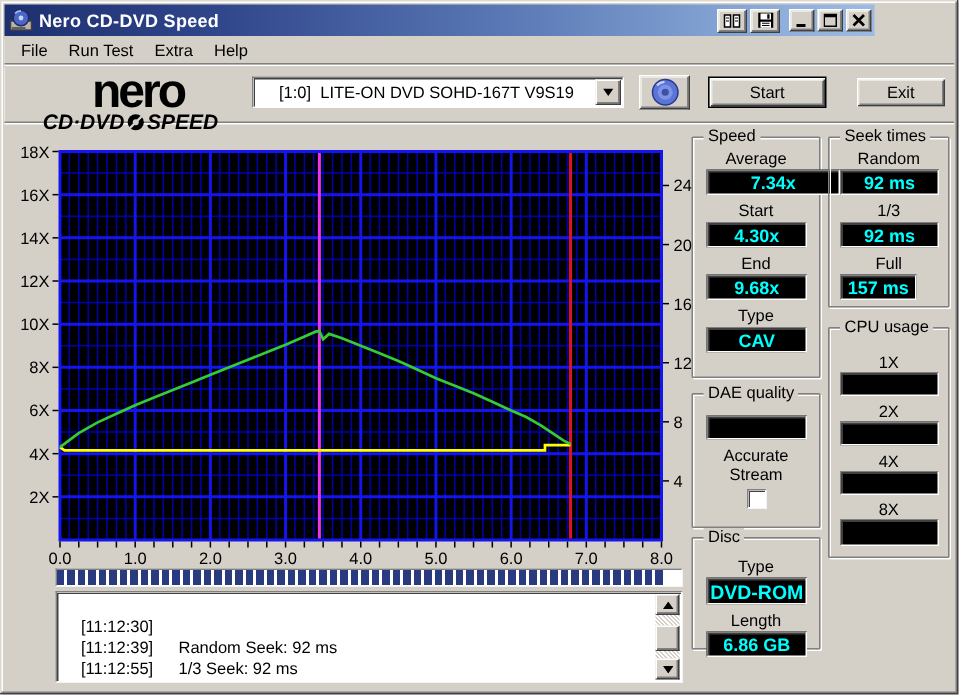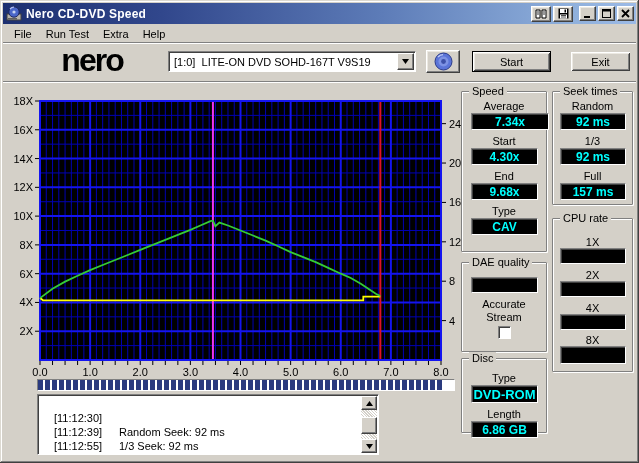--- a/index.html
+++ b/index.html
@@ -6,21 +6,21 @@
   *{box-sizing:border-box;}
   .window{
     position:relative;width:639px;height:463px;background:#d4d0c8;
     font-family:"Liberation Sans","DejaVu Sans",sans-serif;font-size:11px;color:#000;
     box-shadow: inset -1px -1px 0 #404040, inset 1px 1px 0 #dcd9d1,
                 inset -2px -2px 0 #808080, inset 2px 2px 0 #fff;
     overflow:hidden;
   }
   
   .titlebar{
-    position:absolute;left:3px;top:3px;width:633px;height:21px;
+    position:absolute;left:3px;top:3px;width:580px;height:21px;
     background:linear-gradient(90deg,#1c2f70 0%,#31478c 25%,#5d7cb8 60%,#8fb0dc 90%,#9cbae6 100%);
     display:flex;align-items:center;padding:0 2px;
   }
   .titlebar .appicon{width:16px;height:16px;margin:0 4px 0 1px;flex:0 0 auto;}
   .titlebar .title{color:#fff;font-weight:bold;font-size:12px;letter-spacing:.2px;flex:1 1 auto;white-space:nowrap;}
   .tbtn{
     width:20px;height:16px;background:#d4d0c8;margin-left:2px;flex:0 0 auto;
     border:1px solid;border-color:#fff #404040 #404040 #fff;
     box-shadow: inset -1px -1px 0 #808080, inset 1px 1px 0 #ece9e2;
     display:flex;align-items:center;justify-content:center;
@@ -38,21 +38,21 @@
   .toolbar{position:absolute;left:3px;top:44px;width:633px;height:38px;border-bottom:1px solid #808080;box-shadow:0 1px 0 #fff;}
   .logo{position:absolute;left:14px;top:0px;width:140px;text-align:center;line-height:1;}
   .logo .l1{font-weight:bold;font-size:32px;letter-spacing:-2px;margin-left:10px;}
   .logo .l2{font-weight:bold;font-style:italic;font-size:14px;letter-spacing:0px;margin-top:-2px;display:flex;align-items:center;justify-content:center;gap:1px;}
   .combo{
     position:absolute;left:165px;top:7px;width:248px;height:21px;background:#fff;
     border:1px solid;border-color:#808080 #fff #fff #808080;
     box-shadow: inset 1px 1px 0 #404040;
     display:flex;align-items:center;
   }
-  .combo .text{flex:1;padding-left:5px;white-space:pre;overflow:hidden;}
+  .combo .text{flex:1;padding-left:17px;white-space:pre;overflow:hidden;}
   .combo .drop{
     width:17px;height:17px;margin:1px;background:#d4d0c8;flex:0 0 auto;
     border:1px solid;border-color:#fff #404040 #404040 #fff;box-shadow: inset -1px -1px 0 #808080;
     display:flex;align-items:center;justify-content:center;font-size:8px;
   }
   .discbtn{
     position:absolute;left:423px;top:6px;width:34px;height:23px;background:#d4d0c8;
     border:1px solid;border-color:#fff #404040 #404040 #fff;box-shadow: inset -1px -1px 0 #808080, inset 1px 1px 0 #ece9e2;
     display:flex;align-items:center;justify-content:center;
   }
@@ -86,21 +86,21 @@
   
   .progress{
     position:absolute;left:37px;top:379px;width:418px;height:12px;background:#fff;
     border:1px solid;border-color:#808080 #fff #fff #808080;
   }
   .progress .fill{
     height:100%;
     background:repeating-linear-gradient(90deg,#2a3a7e 0 5px,#fff 5px 7px);
   }
   .logbox{
-    position:absolute;left:37px;top:394px;width:342px;height:61px;background:#fff;
+    position:absolute;left:37px;top:394px;width:418px;height:61px;background:#fff;
     border:1px solid;border-color:#808080 #fff #fff #808080;box-shadow: inset 1px 1px 0 #404040;
     overflow:hidden;
   }
   .logline{position:relative;height:14px;line-height:14px;white-space:pre;}
   .logline .t{position:absolute;left:16px;}
   .logline .m{position:absolute;left:81px;}
   .loglines{position:absolute;left:0;top:2px;right:16px;}
   .vscroll{position:absolute;right:1px;top:1px;width:16px;height:57px;
     background:repeating-linear-gradient(45deg,#fff 0 1px,#d4d0c8 1px 2px);}
   .sbtn{
@@ -165,20 +165,29 @@
   <div class="menubar">
     <span class="menuitem">File</span>
     <span class="menuitem">Run Test</span>
     <span class="menuitem">Extra</span>
     <span class="menuitem">Help</span>
   </div>
 
   <div class="toolbar">
     <div class="logo">
       <div class="l1">nero</div>
+      <div class="l2">
+        <span>CD·DVD</span>
+        <svg width="13" height="13" viewBox="0 0 13 13">
+          <circle cx="6.5" cy="6.5" r="5.4" fill="#000"></circle>
+          <circle cx="6.5" cy="6.5" r="2" fill="#d4d0c8"></circle>
+          <path d="M11.5 1.5 L1.5 11.5" stroke="#d4d0c8" stroke-width="1.6"></path>
+        </svg>
+        <span>SPEED</span>
+      </div>
     </div>
     <div class="combo">
       <span class="text">[1:0]  LITE-ON DVD SOHD-167T V9S19</span>
       <span class="drop">
         <svg width="7" height="5" viewBox="0 0 7 5">
           <path d="M0 0 H7 L3.5 5 Z" fill="#000"></path>
         </svg>
       </span>
     </div>
     <div class="discbtn">
@@ -354,41 +363,41 @@
       <text x="240.5" y="286" text-anchor="middle" font-size="11" fill="#000">4.0</text>
       <text x="290.625" y="286" text-anchor="middle" font-size="11" fill="#000">5.0</text>
       <text x="340.75" y="286" text-anchor="middle" font-size="11" fill="#000">6.0</text>
       <text x="390.875" y="286" text-anchor="middle" font-size="11" fill="#000">7.0</text>
       <text x="441" y="286" text-anchor="middle" font-size="11" fill="#000">8.0</text>
     </svg>
 
   <div class="group" style="left:461px;top:91px;width:86px;height:161px;">
     <span class="gtitle">Speed</span>
     <span class="flabel" style="top:8px;">Average</span>
-    <div class="lcd" style="left:9px;top:21px;width:78px;height:17px;">7.34x</div>
+    <div class="lcd" style="left:9px;top:21px;width:89px;height:17px;">7.34x</div>
     <span class="flabel" style="top:43px;">Start</span>
     <div class="lcd" style="left:9px;top:56px;width:67px;height:17px;">4.30x</div>
     <span class="flabel" style="top:78px;">End</span>
     <div class="lcd" style="left:9px;top:91px;width:67px;height:17px;">9.68x</div>
     <span class="flabel" style="top:113px;">Type</span>
     <div class="lcd" style="left:9px;top:126px;width:67px;height:17px;">CAV</div>
   </div>
 
   <div class="group" style="left:552px;top:91px;width:81px;height:114px;">
     <span class="gtitle">Seek times</span>
     <span class="flabel" style="top:8px;">Random</span>
     <div class="lcd" style="left:7px;top:21px;width:66px;height:17px;">92 ms</div>
     <span class="flabel" style="top:43px;">1/3</span>
     <div class="lcd" style="left:7px;top:56px;width:66px;height:17px;">92 ms</div>
     <span class="flabel" style="top:78px;">Full</span>
-    <div class="lcd" style="left:7px;top:91px;width:66px;height:17px;">157 ms</div>
+    <div class="lcd" style="left:7px;top:91px;width:51px;height:17px;">157 ms</div>
   </div>
 
   <div class="group" style="left:552px;top:218px;width:81px;height:154px;">
-    <span class="gtitle">CPU rate</span>
+    <span class="gtitle">CPU usage</span>
     <span class="flabel" style="top:17px;">1X</span>
     <div class="lcd" style="left:7px;top:29px;width:66px;height:16px;"></div>
     <span class="flabel" style="top:50px;">2X</span>
     <div class="lcd" style="left:7px;top:62px;width:66px;height:16px;"></div>
     <span class="flabel" style="top:83px;">4X</span>
     <div class="lcd" style="left:7px;top:95px;width:66px;height:16px;"></div>
     <span class="flabel" style="top:115px;">8X</span>
     <div class="lcd" style="left:7px;top:127px;width:66px;height:18px;"></div>
   </div>
 

